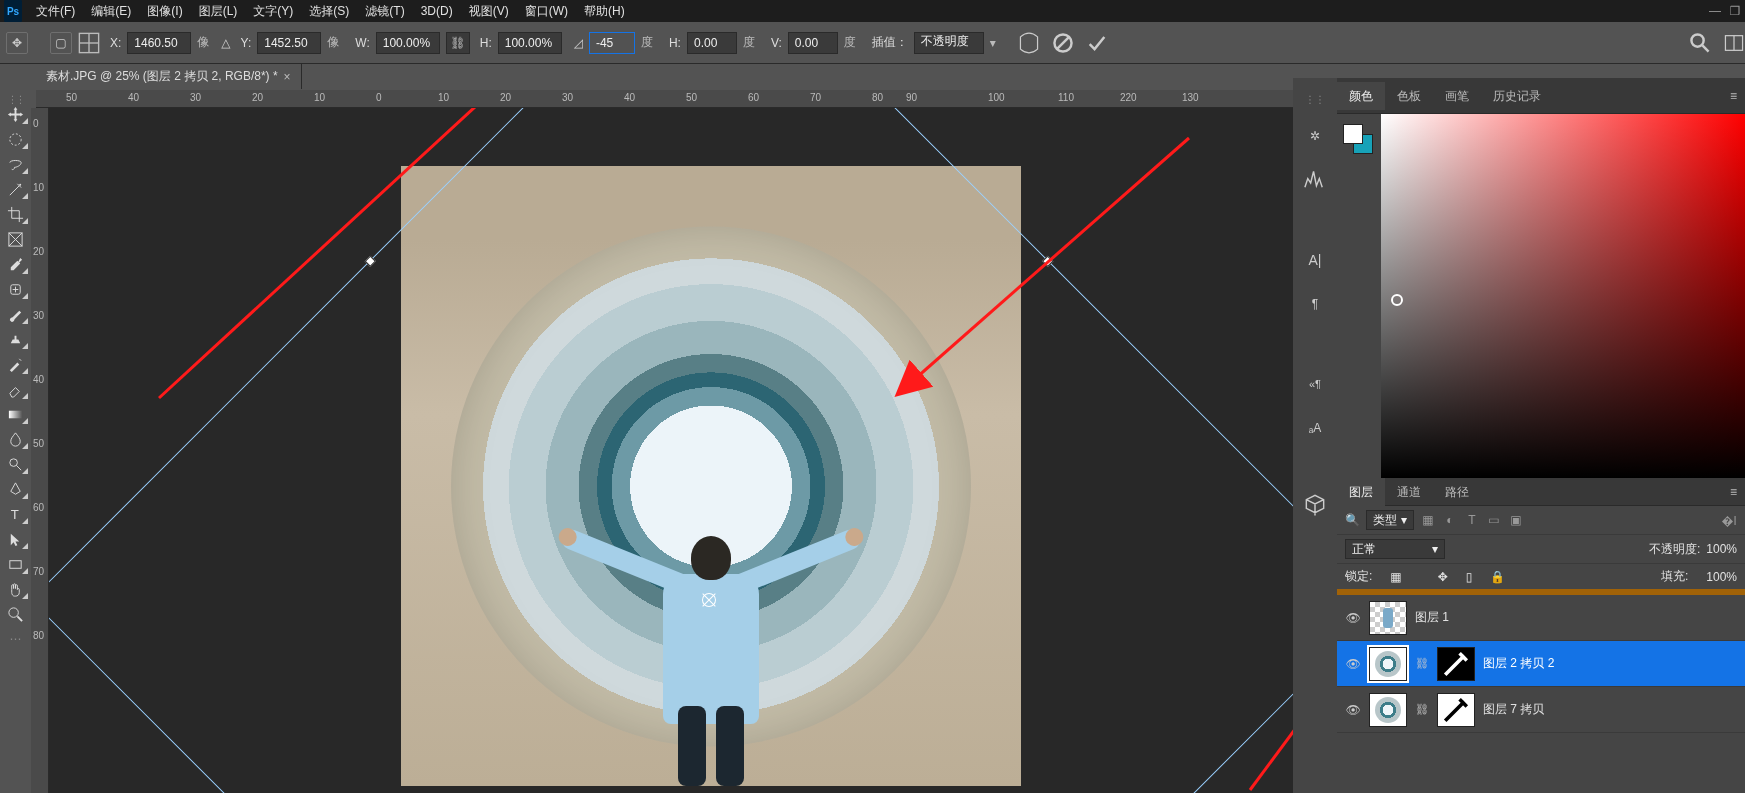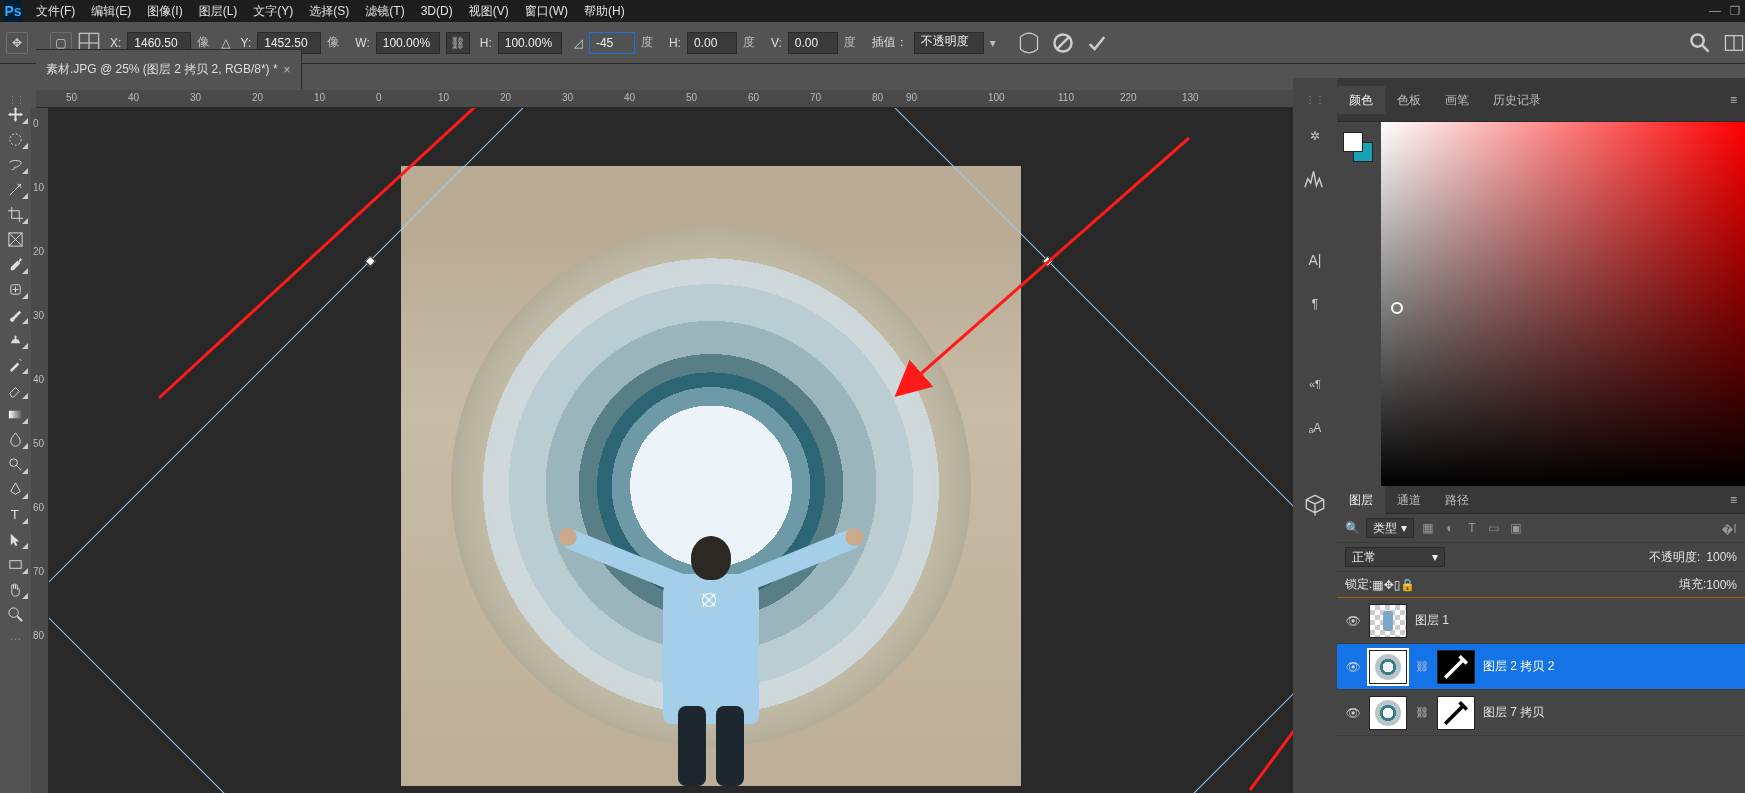--- a/index.html
+++ b/index.html
@@ -16,21 +16,21 @@
 
   
   .menubar {
     position: absolute; top: 0; left: 0; right: 0; height: 22px;
     background: #1d1d1d; display: flex; align-items: center;
     padding-left: 4px;
   }
   .menubar .app-icon {
     width: 18px; height: 24px; background:#001e36; border-radius:3px;
     display:flex; align-items:center; justify-content:center;
-    color:#31a8ff; font-weight:bold; font-size:14px; margin-right:6px;
+    color:#31a8ff; font-weight:bold; font-size:10px; margin-right:6px;
   }
   .menubar .item { padding: 0 8px; cursor: default; }
   .menubar .spacer { flex: 1; }
   .menubar .wc { width:20px; text-align:center; color:#999; }
 
   
   .optbar {
     position:absolute; top:22px; left:0; right:0; height:42px;
     background:#535353; display:flex; align-items:center;
     padding-left:6px; gap:6px;
@@ -57,21 +57,21 @@
   }
   .ob-chev { width:16px; color:#bbb; }
   .ob-big-icon { width:22px; height:22px; display:flex; align-items:center; justify-content:center; color:#ccc; margin-left:6px; }
 
   
   .tabbar {
     position:absolute; top:65px; left:36px; height:24px;
     display:flex; align-items:flex-end;
   }
   .tab {
-    background:#535353; padding:11px 10px; font-size:12px; color:#ddd;
+    background:#535353; padding:4px 10px; font-size:12px; color:#ddd;
     border-top:1px solid #2a2a2a; border-right:1px solid #2a2a2a;
     display:flex; align-items:center; gap:6px;
   }
   .tab-close { color:#bbb; }
 
   
   .tools {
     position:absolute; top:90px; left:0; width:31px; bottom:0;
     background:#535353; display:flex; flex-direction:column; align-items:center;
     padding-top:4px; gap:3px;
@@ -194,21 +194,21 @@
   }
   .rstrip .grip { color:#888; font-size:10px; }
   .rstrip .ico { width:26px; height:26px; display:flex; align-items:center; justify-content:center; color:#ccc; }
 
   
   .rpanel {
     position:absolute; top:78px; right:0; width:408px; bottom:0;
     background:#454545; display:flex; flex-direction:column;
   }
   .color-tabs {
-    height:44px; display:flex; align-items:center; background:#383838;
+    height:36px; display:flex; align-items:center; background:#383838;
     border-bottom:1px solid #2a2a2a;
   }
   .color-tabs .ct {
     padding:0 12px; height:28px; line-height:28px; color:#bbb;
   }
   .color-tabs .ct.active { background:#454545; color:#eee; }
   .color-tabs .menu { margin-left:auto; padding:0 8px; color:#bbb; }
 
   .color-body {
     height:364px; display:flex; position:relative;
@@ -241,22 +241,22 @@
   .lctrl {
     padding:4px 8px; display:flex; align-items:center; gap:6px;
     border-bottom:1px solid #3a3a3a; flex-wrap:wrap;
   }
   .lctrl .sel {
     background:#3a3a3a; border:1px solid #2a2a2a; height:20px; color:#eee;
     padding:0 6px; display:flex; align-items:center; gap:4px;
   }
   .lctrl .mini { width:16px; height:16px; color:#999; display:flex; align-items:center; justify-content:center; }
   .lctrl2 {
-    padding:4px 8px; display:flex; align-items:center; gap:0;
-    border-bottom:1px solid #a16207;
+    padding:4px 8px; display:flex; align-items:center; gap:18px;
+    border-bottom:6px solid #a16207;
   }
 
   .layer-list { flex:1; overflow:hidden; }
   .layer {
     height:46px; display:flex; align-items:center; gap:8px;
     padding:0 8px; border-bottom:1px solid #3a3a3a;
   }
   .layer.sel { background:#1473e6; color:#fff; }
   .eye { width:16px; text-align:center; color:#ccc; }
   .thumb {

